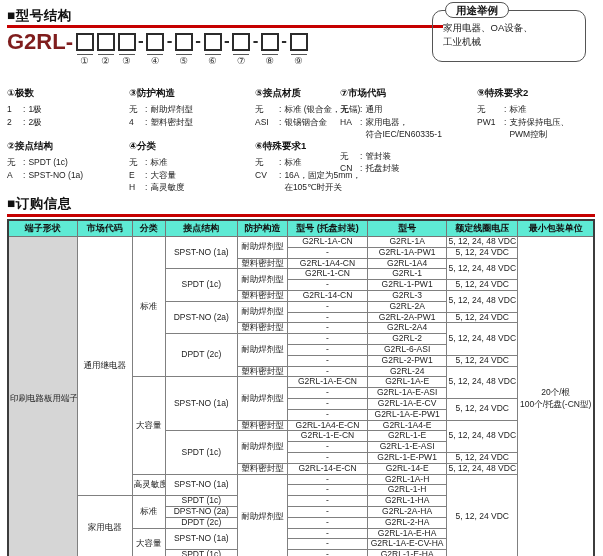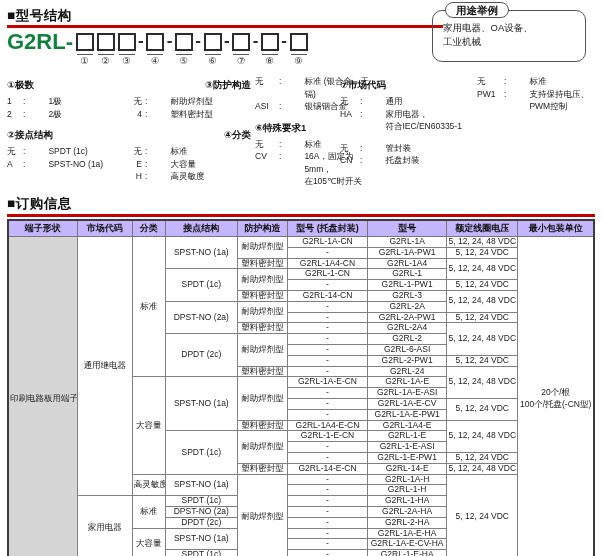--- a/index.html
+++ b/index.html
@@ -9,51 +9,51 @@
   
   .sec-title{position:absolute;left:7px;font-size:13.5px;font-weight:bold;color:#111;letter-spacing:0.5px;}
   .redline{position:absolute;height:2.5px;background:#c60000;}
   #title1{top:7px;}
   #redline1{top:25px;left:7px;width:436px;}
   #title2{top:195px;}
   #redline2{top:214px;left:7px;width:588px;}
 
   
   #model-line{position:absolute;left:7px;top:33px;display:flex;align-items:flex-start;}
-  #model-prefix{font-size:22px;font-weight:bold;color:#15803d;line-height:18px;letter-spacing:0px;margin-right:1px;}
+  #model-prefix{font-size:22px;font-weight:bold;color:#7f1d1d;line-height:18px;letter-spacing:0px;margin-right:1px;}
   .munit{display:flex;flex-direction:column;align-items:center;margin:0 1.5px;}
   .mbox{width:14px;height:14px;border:2px solid #2b2b2b;background:#fff;}
   .munder{width:16px;height:1px;background:#555;margin-top:3px;}
   .mnum{font-size:9.5px;color:#333;margin-top:1px;line-height:10px;}
   .mhy{font-size:17px;font-weight:bold;color:#2b2b2b;line-height:16px;margin:0 1px;}
 
   
   #usage-box{position:absolute;left:432px;top:10px;width:152px;height:50px;border:1.5px solid #555;border-radius:10px;}
   #usage-label{position:absolute;left:12px;top:-9px;background:#fff;border:1.5px solid #555;border-radius:8px;padding:1px 10px;font-size:10.5px;font-weight:bold;color:#111;line-height:12px;}
   #usage-text{position:absolute;left:10px;top:10px;font-size:9.5px;line-height:14px;white-space:pre-line;color:#222;}
 
   
   .legend-col{position:absolute;top:75px;}
   #lc0{left:7px;width:118px;}
-  #lc1{left:129px;width:122px;text-align:right;}
+  #lc1{left:129px;width:122px;}
   #lc2{left:255px;width:125px;}
   #lc3{left:340px;width:128px;}
   #lc4{left:477px;width:120px;}
-  .lg-header{font-size:9.5px;font-weight:bold;color:#111;margin:4px 0 3px 0;}
+  .lg-header{font-size:9.5px;font-weight:bold;color:#111;margin:12px 0 3px 0;}
   .lg-group{margin-bottom:9px;}
   .lg-item{display:flex;font-size:8.5px;line-height:12.5px;color:#222;}
   .lg-key{flex:none;}
   .lg-colon{flex:none;padding:0 3px;}
   #lc0 .lg-key{width:13px;} #lc1 .lg-key{width:13px;} #lc2 .lg-key{width:21px;}
   #lc3 .lg-key{width:17px;} #lc4 .lg-key{width:24px;}
-  .lg-val{white-space:pre-line;margin-left:20px;}
+  .lg-val{white-space:pre-line;}
 
   
   #order-table{position:absolute;left:7px;top:219px;border-collapse:collapse;table-layout:fixed;width:588px;}
-  #order-table th{background:#c4b5fd;font-size:9px;font-weight:bold;color:#111;height:15px;line-height:15px;padding:0;border:1px solid #777;white-space:nowrap;overflow:hidden;}
+  #order-table th{background:#5eead4;font-size:9px;font-weight:bold;color:#111;height:15px;line-height:15px;padding:0;border:1px solid #777;white-space:nowrap;overflow:hidden;}
   #order-table td{font-size:8.5px;color:#222;text-align:center;vertical-align:middle;height:9.4px;line-height:9.8px;padding:0 1px;border:1px solid #808080;white-space:nowrap;overflow:hidden;}
   #order-table{border:2px solid #3c3c3c;}
   #order-table .shade{background:#d6d6d6;}
   #order-table .pkg{white-space:pre-line;line-height:12px;}
 </style>
 </head>
 <body>
 
 <div id="page">
 
@@ -178,20 +178,21 @@
         </div>
         <div class="lg-item">
           <span class="lg-key">H</span>
           <span class="lg-colon">:</span>
           <span class="lg-val">高灵敏度</span>
         </div>
       </div>
     </div>
   <div id="lc2" class="legend-col">
       <div class="lg-group">
+        <div class="lg-header">⑤接点材质</div>
         <div class="lg-item">
           <span class="lg-key">无</span>
           <span class="lg-colon">:</span>
           <span class="lg-val">标准 (银合金，无镉)</span>
         </div>
         <div class="lg-item">
           <span class="lg-key">ASI</span>
           <span class="lg-colon">:</span>
           <span class="lg-val">银锡铟合金</span>
         </div>
@@ -234,20 +235,21 @@
         </div>
         <div class="lg-item">
           <span class="lg-key">CN</span>
           <span class="lg-colon">:</span>
           <span class="lg-val">托盘封装</span>
         </div>
       </div>
     </div>
   <div id="lc4" class="legend-col">
       <div class="lg-group">
+        <div class="lg-header">⑨特殊要求2</div>
         <div class="lg-item">
           <span class="lg-key">无</span>
           <span class="lg-colon">:</span>
           <span class="lg-val">标准</span>
         </div>
         <div class="lg-item">
           <span class="lg-key">PW1</span>
           <span class="lg-colon">:</span>
           <span class="lg-val">支持保持电压、
 PWM控制</span>

